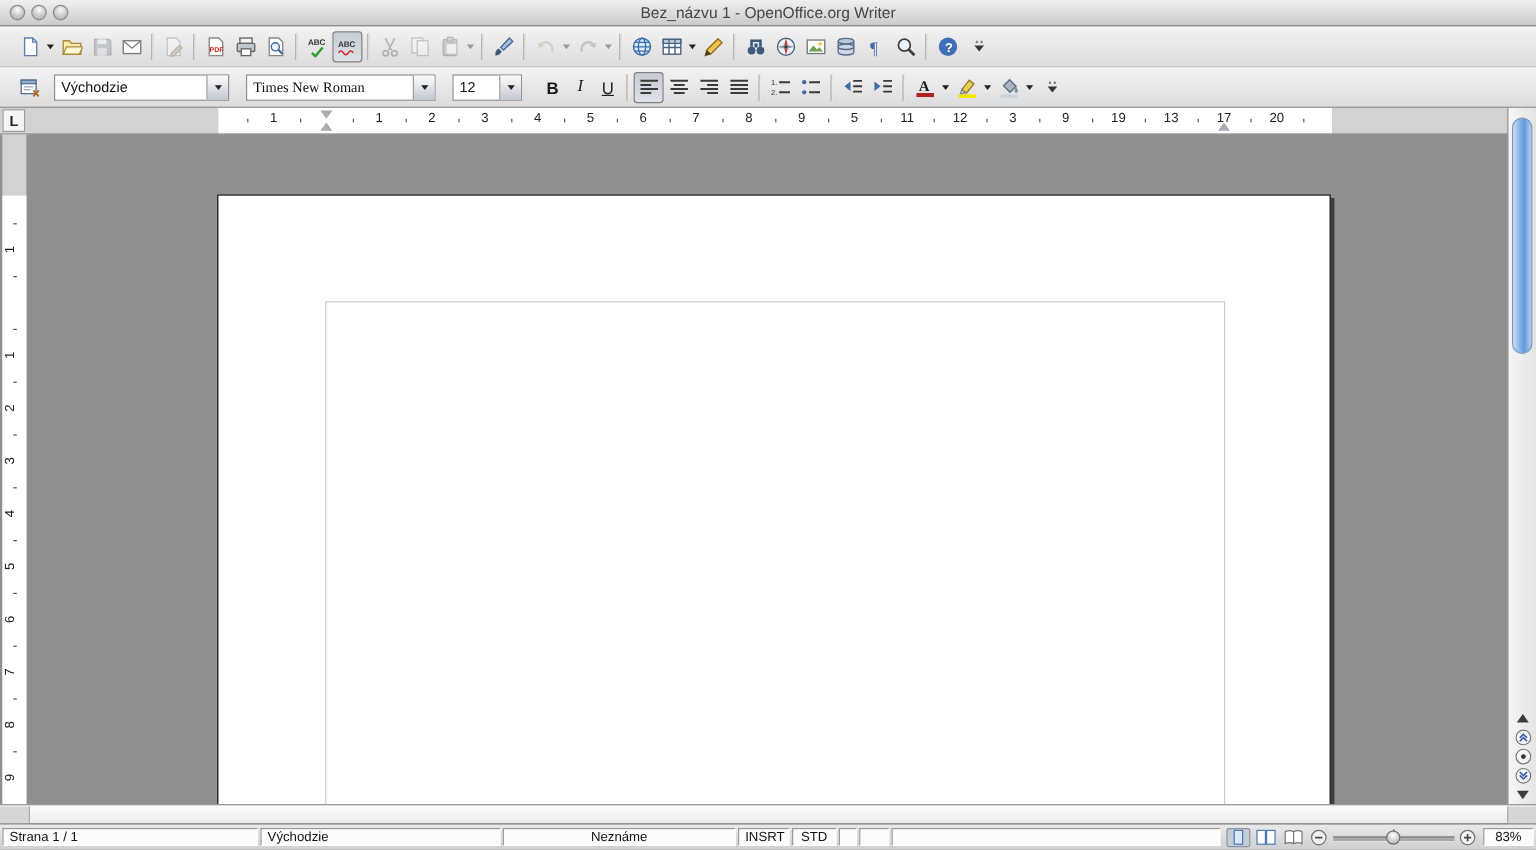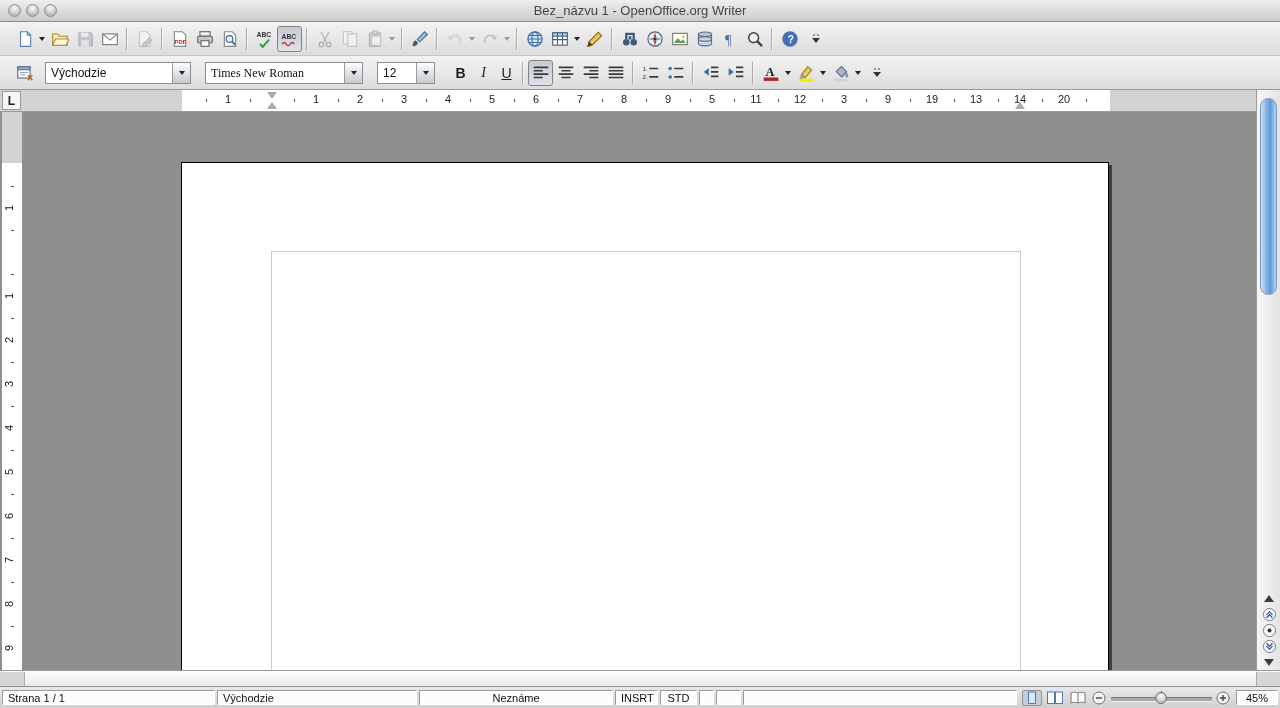--- a/index.html
+++ b/index.html
@@ -448,21 +448,21 @@
       <span class="rnum" style="left: 580px;">7</span>
       <span class="rnum" style="left: 624px;">8</span>
       <span class="rnum" style="left: 668px;">9</span>
       <span class="rnum" style="left: 712px;">5</span>
       <span class="rnum" style="left: 756px;">11</span>
       <span class="rnum" style="left: 800px;">12</span>
       <span class="rnum" style="left: 844px;">3</span>
       <span class="rnum" style="left: 888px;">9</span>
       <span class="rnum" style="left: 932px;">19</span>
       <span class="rnum" style="left: 976px;">13</span>
-      <span class="rnum" style="left: 1020px;">14</span>
+      <span class="rnum" style="left: 1020px;">17</span>
       <span class="rnum" style="left: 1064px;">20</span>
       <span class="rtick" style="left: 206px;"></span>
       <span class="rtick" style="left: 250px;"></span>
       <span class="rtick" style="left: 294px;"></span>
       <span class="rtick" style="left: 338px;"></span>
       <span class="rtick" style="left: 382px;"></span>
       <span class="rtick" style="left: 426px;"></span>
       <span class="rtick" style="left: 470px;"></span>
       <span class="rtick" style="left: 514px;"></span>
       <span class="rtick" style="left: 558px;"></span>
@@ -587,14 +587,14 @@
         <path d="M4 7h6" stroke="#444" stroke-width="1.4"></path>
       </svg>
     <div id="zs-track"></div>
     <div id="zs-tick"></div>
     <div id="zs-thumb"></div>
     <svg id="zs-plus" viewBox="0 0 14 14">
         <circle cx="7" cy="7" r="6" fill="#f2f2f2" stroke="#707070"></circle>
         <path d="M4 7h6M7 4v6" stroke="#444" stroke-width="1.4"></path>
       </svg>
   </div>
-  <div class="scell center" style="left:1236px;width:42px">45%</div>
+  <div class="scell center" style="left:1236px;width:42px">83%</div>
 </div>
 
 </body></html>

